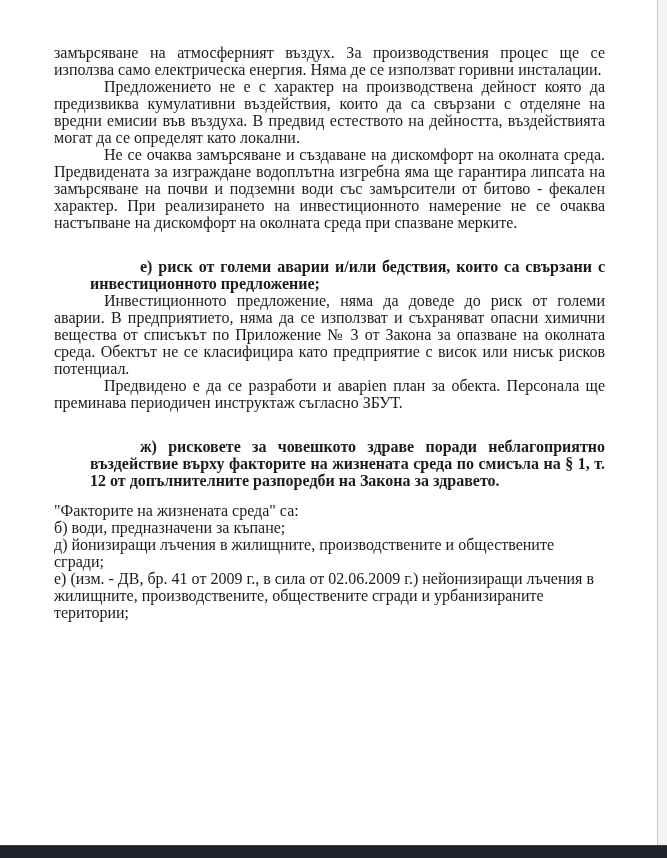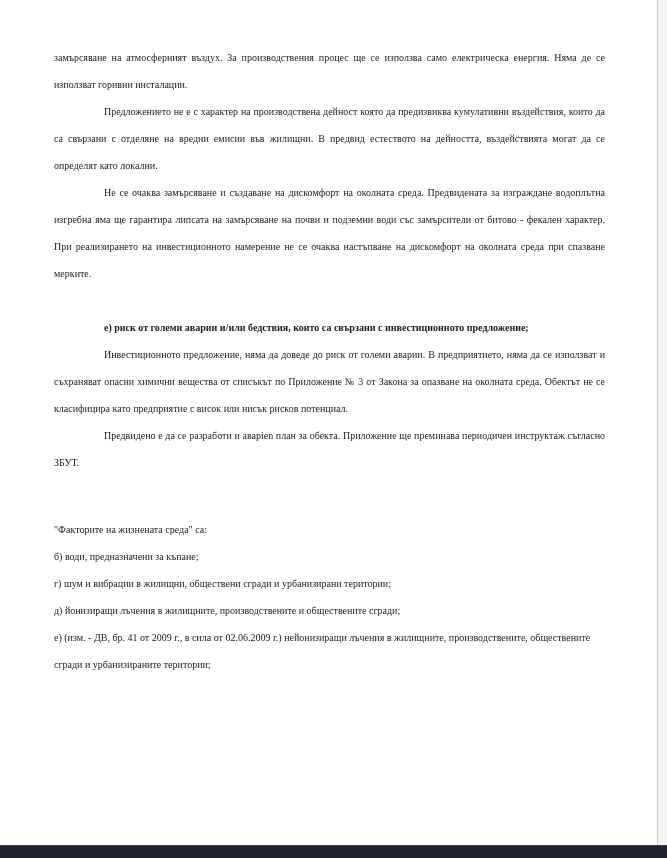--- a/index.html
+++ b/index.html
@@ -60,36 +60,37 @@
 
   #doc-body {
     position: absolute;
     left: 54px;
     top: 44px;
     width: 551px;
   }
 
   p {
     margin: 0;
-    font-size: 10px;
-    line-height: 27px;
+    font-size: 16px;
+    line-height: 17px;
     color: #1b1b1b;
   }
 
   p.justified {
     text-align: justify;
     text-justify: inter-word;
   }
 
   p.indent {
     text-indent: 50px;
   }
 
   p.bold {
     font-weight: bold;
+    margin-left: 36px;
   }
 
   p.flush {
     text-align: left;
   }
 
   .gap-line {
     height: 27px;
   }
   .gap-half {
@@ -98,44 +99,44 @@
 </style>
 </head>
 <body>
 
 <div id="page">
 
   <div id="doc-body">
 
     <p class="justified">замърсяване на атмосферният въздух. За производствения процес ще се използва само електрическа енергия. Няма де се използват горивни инсталации.</p>
 
-    <p class="justified indent">Предложението не е с характер на производствена дейност която да предизвиква кумулативни въздействия, които да са свързани с отделяне на вредни емисии във жилищни. В предвид естеството на дейността, въздействията могат да се определят като локални.</p>
+    <p class="justified indent">Предложението не е с характер на производствена дейност която да предизвиква кумулативни въздействия, които да са свързани с отделяне на вредни емисии във въздуха. В предвид естеството на дейността, въздействията могат да се определят като локални.</p>
 
     <p class="justified indent">Не се очаква замърсяване и създаване на дискомфорт на околната среда. Предвидената за изграждане водоплътна изгребна яма ще гарантира липсата на замърсяване на почви и подземни води със замърсители от битово - фекален характер. При реализирането на инвестиционното намерение не се очаква настъпване на дискомфорт на околната среда при спазване мерките.</p>
 
     <div class="gap-line"></div>
 
     <p class="justified indent bold">е) риск от големи аварии и/или бедствия, които са свързани с инвестиционното предложение;</p>
 
     <p class="justified indent">Инвестиционното предложение, няма да доведе до риск от големи аварии. В предприятието, няма да се използват и съхраняват опасни химични вещества от списъкът по Приложение № 3 от Закона за опазване на околната среда. Обектът не се класифицира като предприятие с висок или нисък рисков потенциал.</p>
 
-    <p class="justified indent">Предвидено е да се разработи и аварien план за обекта. Приложение ще преминава периодичен инструктаж съгласно ЗБУТ.</p>
+    <p class="justified indent">Предвидено е да се разработи и аварien план за обекта. Персонала ще преминава периодичен инструктаж съгласно ЗБУТ.</p>
 
     <div class="gap-line"></div>
 
+    <p class="justified indent bold">ж) рисковете за човешкото здраве поради неблагоприятно въздействие върху факторите на жизнената среда по смисъла на § 1, т. 12 от допълнителните разпоредби на Закона за здравето.</p>
 
     <div class="gap-half"></div>
 
     <p class="flush">"Факторите на жизнената среда" са:</p>
 
 
     <p class="flush">б) води, предназначени за къпане;</p>
 
 
-    <p class="flush">г) шум и вибрации в жилищни, обществени сгради и урбанизирани територии;</p>
 
     <p class="flush">д) йонизиращи лъчения в жилищните, производствените и обществените сгради;</p>
 
     <p class="flush">е) (изм. - ДВ, бр. 41 от 2009 г., в сила от 02.06.2009 г.) нейонизиращи лъчения в жилищните, производствените, обществените сгради и урбанизираните територии;</p>
 
   </div>
 
   <div id="page-edge-gutter"></div>
   <div id="page-edge-line"></div>
 

